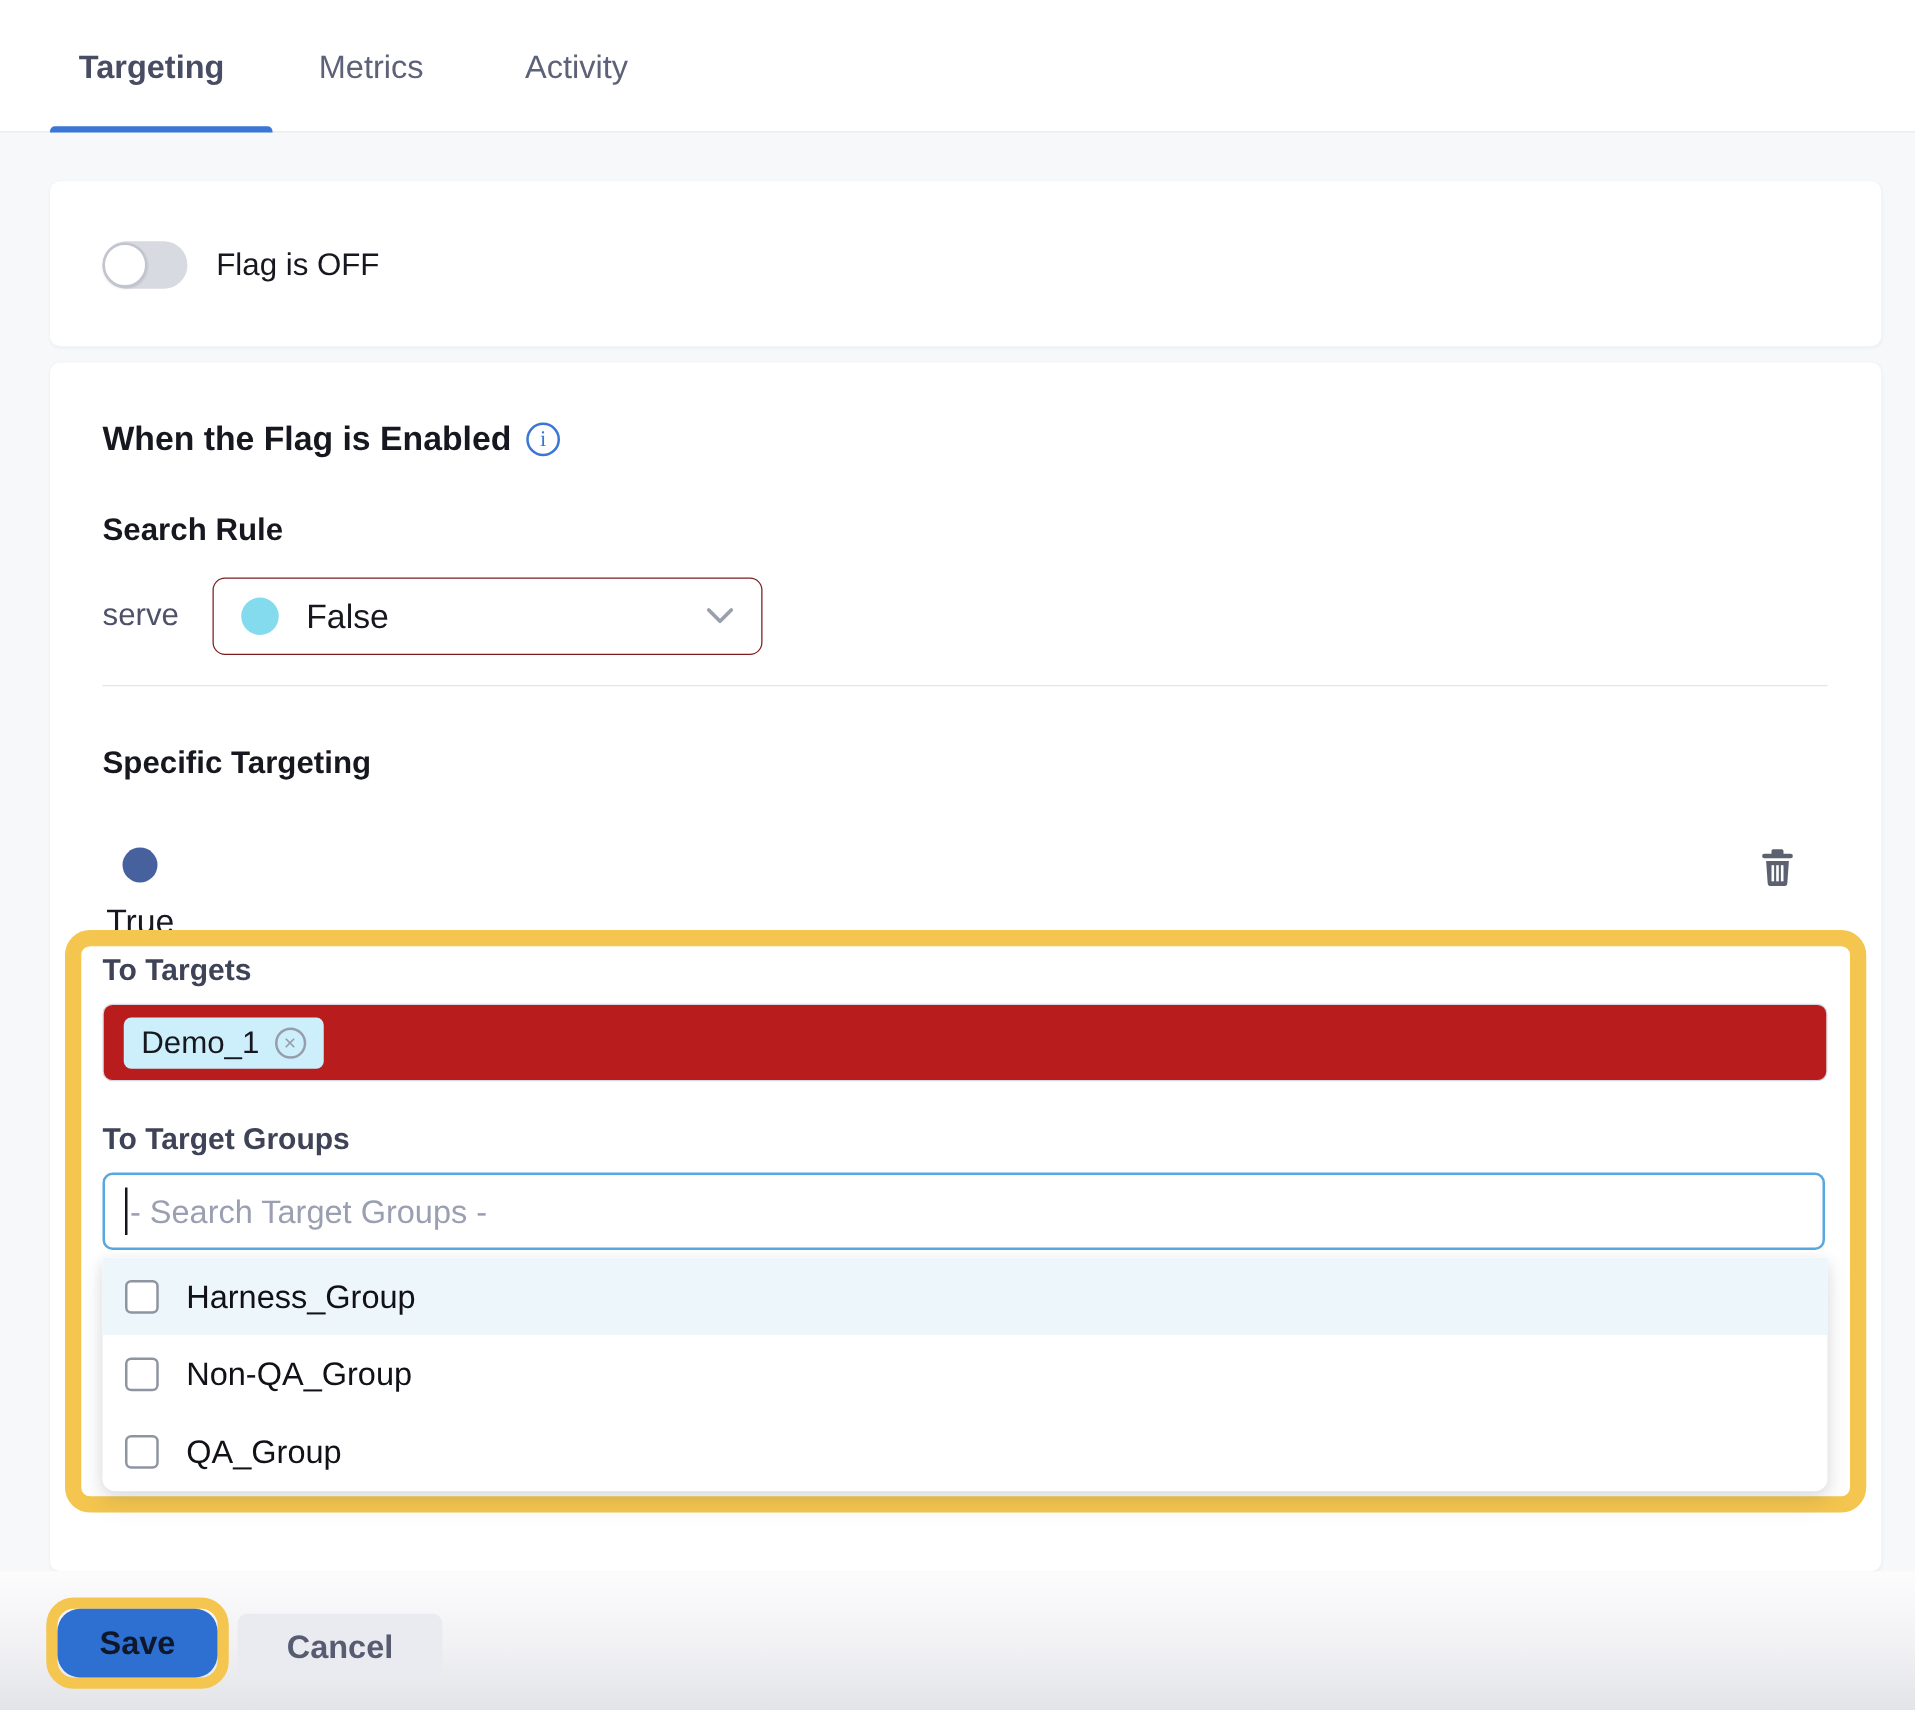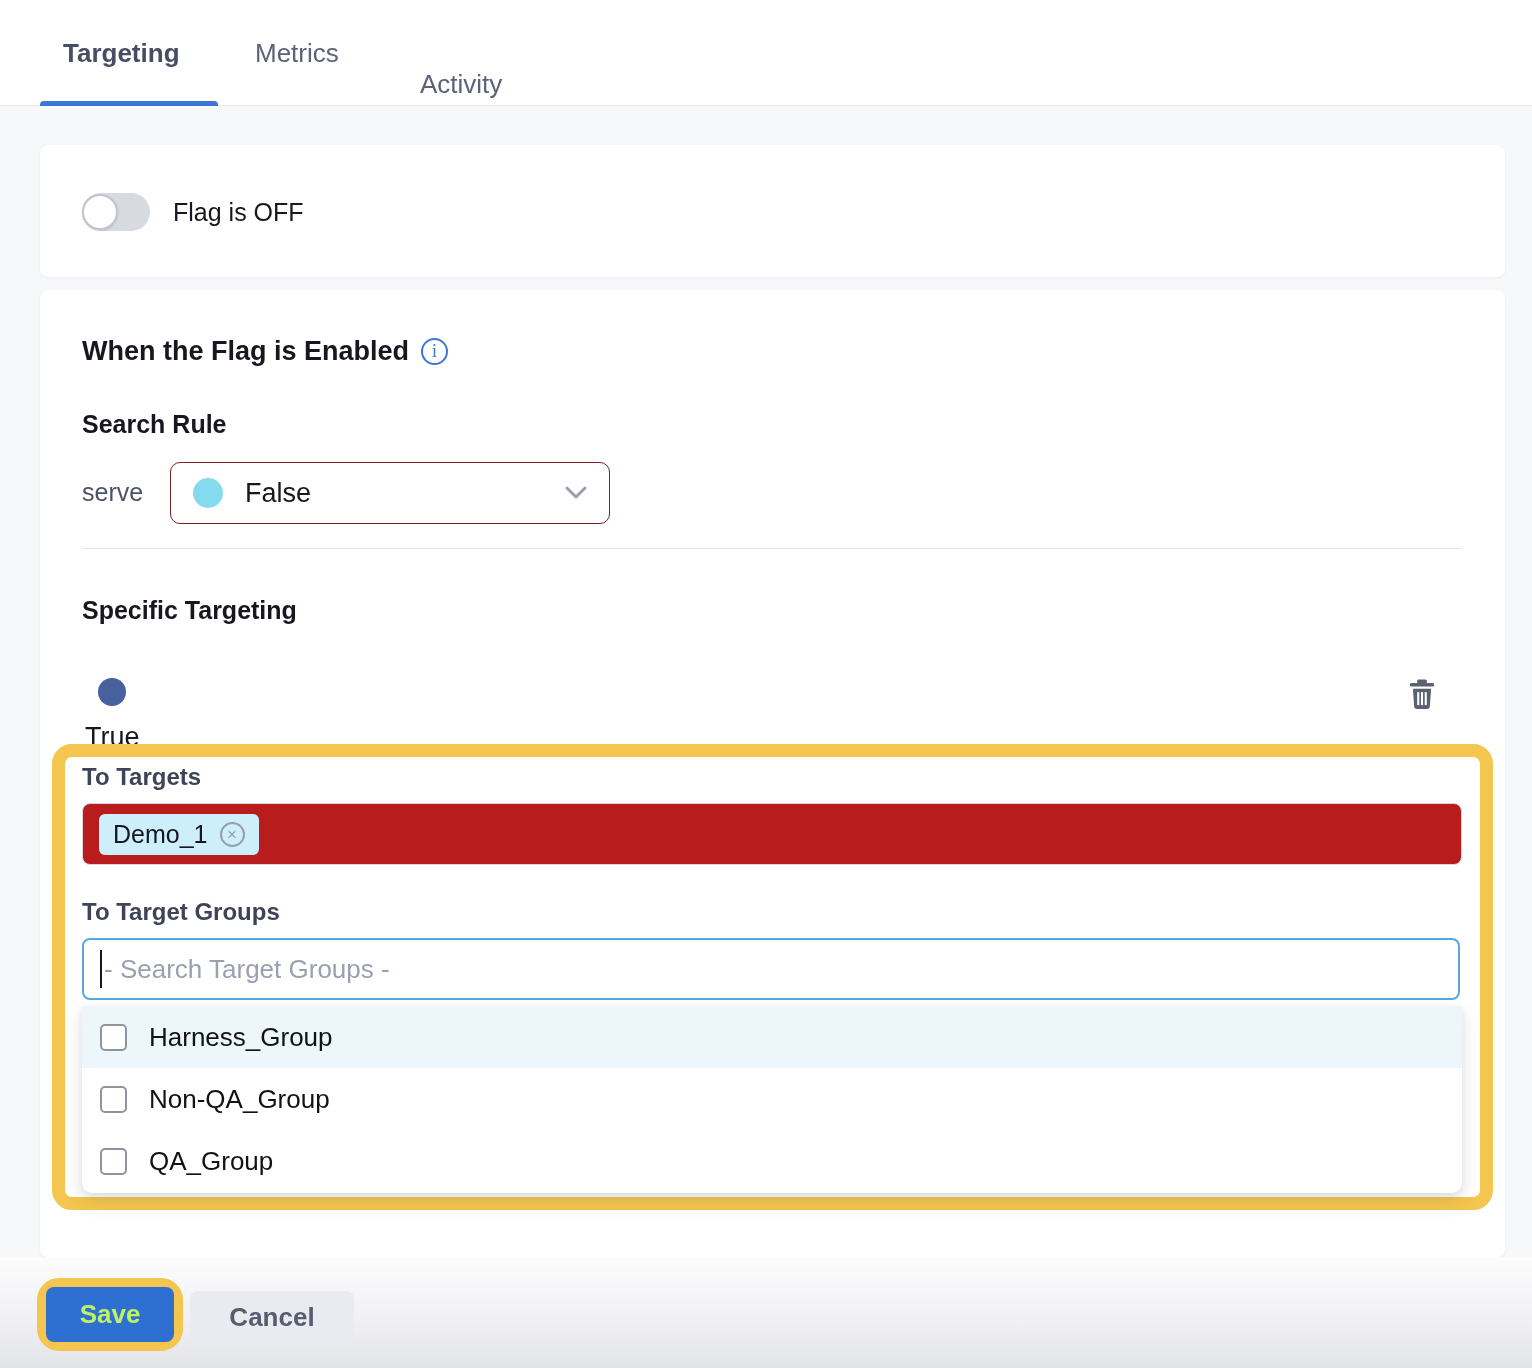--- a/index.html
+++ b/index.html
@@ -58,32 +58,32 @@
 
   .menu { position:absolute; left:42px; top:716px; width:1380px; height:187px; background:#fff; border-radius:2px 2px 10px 10px; box-shadow:0 3px 10px rgba(96,97,112,0.16), 0 10px 22px rgba(40,41,61,0.08); overflow:hidden; }
   .menu-row { height:62px; display:flex; align-items:center; gap:22px; padding:0 0 0 18px; cursor:pointer; }
   .menu-row.hover { background:#edf6fb; }
   .checkbox { width:27px; height:27px; border:2px solid #8f94a1; border-radius:5px; background:#fff; flex:none; }
   .menu-label { font-size:26px; color:#101218; }
 
   
   .footer { position:absolute; left:0; top:1257px; width:1532px; height:111px; background:linear-gradient(180deg, #fcfcfd 0%, #f1f1f4 55%, #e3e4e8 100%); }
   .save-ring { position:absolute; left:37px; top:21px; width:146px; height:73px; border:9px solid #f4c64f; border-radius:22px; background:transparent; }
-  .save-btn { width:100%; height:100%; background:#2e70d2; border:none; border-radius:8px; color:#bef264; font-family:"Liberation Sans", sans-serif; font-size:26px; font-weight:bold; cursor:pointer; display:flex; align-items:center; justify-content:center; }
+  .save-btn { width:100%; height:100%; background:#2e70d2; border:none; border-radius:18px; color:#0f172a; font-family:"Liberation Sans", sans-serif; font-size:26px; font-weight:bold; cursor:pointer; display:flex; align-items:center; justify-content:center; }
   .cancel-btn { position:absolute; left:190px; top:34px; width:164px; height:53px; background:#eaebf0; border:none; border-radius:8px; color:#575c71; font-family:"Liberation Sans", sans-serif; font-size:26px; font-weight:bold; cursor:pointer; }
 </style>
 </head>
 <body>
 
 <div class="stage">
 
   <div class="tabbar">
     <div class="tab active" style="left:63px;">Targeting</div>
     <div class="tab" style="left:255px;">Metrics</div>
-    <div class="tab" style="left:420px;margin-top:31px;">Activity</div>
+    <div class="tab" style="left:420px;">Activity</div>
     <div class="tab-underline"></div>
   </div>
 
   <div class="card card-flag">
     <div class="toggle">
       <div class="toggle-knob"></div>
     </div>
     <div class="flag-label">Flag is OFF</div>
   </div>
 

